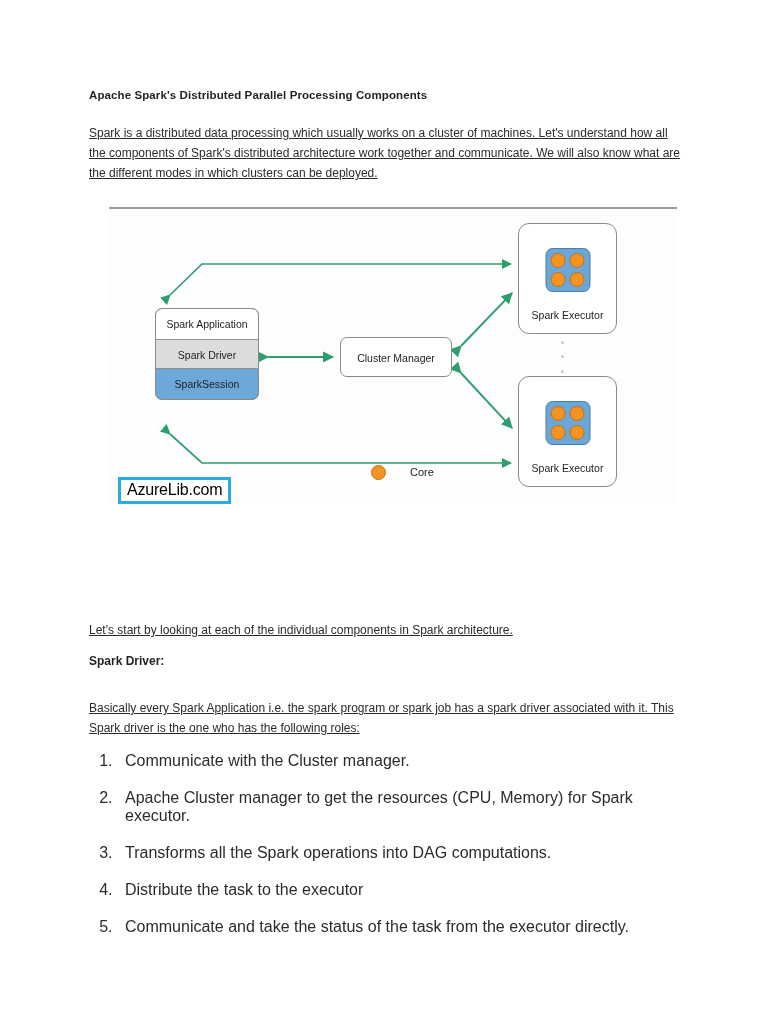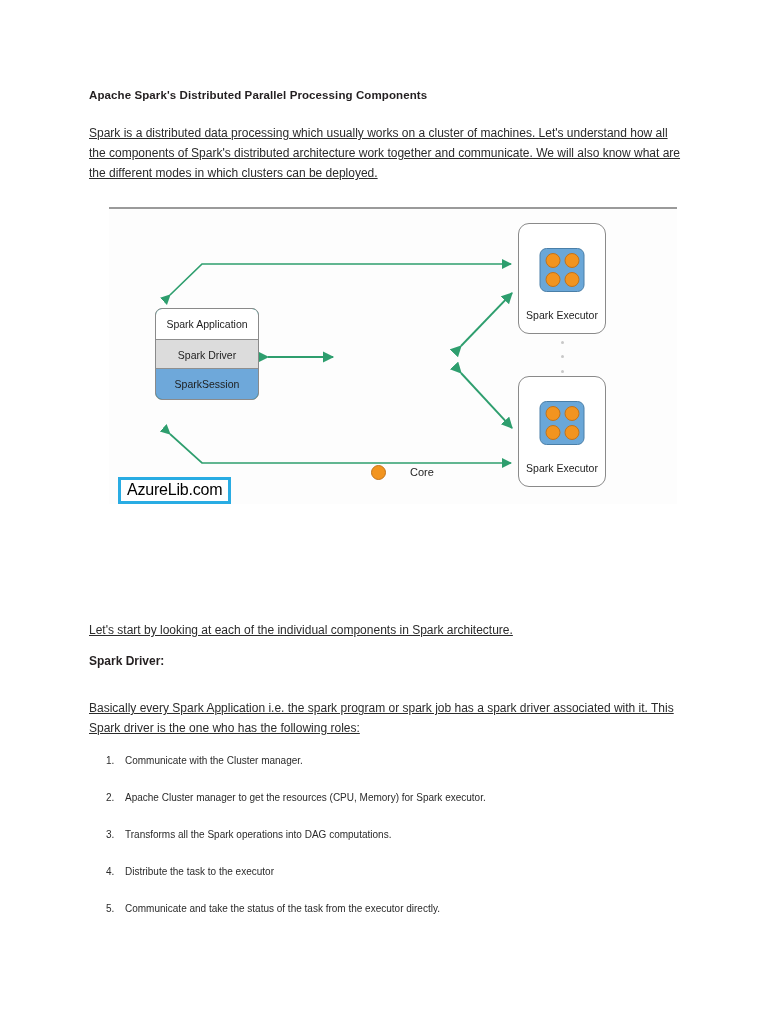--- a/index.html
+++ b/index.html
@@ -46,21 +46,21 @@
   .para.wide { width: 592px; }
   .section-head {
     font-size: 12px;
     font-weight: bold;
     margin: 0 0 30px 0;
     color: #231f20;
   }
   ol.roles {
     margin: 10px 0 8px 0;
     padding-left: 28px;
-    font-size: 10px;
+    font-size: 16px;
     color: #2b2b2b;
   }
   ol.roles li {
     margin-bottom: 19px;
     padding-left: 8px;
     line-height: 18px;
   }
 
   
   .figure-wrap {
@@ -125,21 +125,21 @@
     text-align: center;
     line-height: 40px;
     font-size: 10.5px;
     box-sizing: border-box;
     color: #1d1d1d;
   }
 
   
   .executor {
     position: absolute;
-    width: 88px;
+    width: 99px;
     height: 111px;
     border: 1.3px solid #8a8a8a;
     border-radius: 11px;
     background: #ffffff;
     box-sizing: border-box;
   }
   .executor.top { left: 409px; top: 14px; }
   .executor.bottom { left: 409px; top: 167px; }
   .exec-chip {
     position: absolute;
@@ -289,20 +289,21 @@
           <path d="M 352,164 L 403,219" fill="none" stroke="#2e9e6e" stroke-width="1.9" marker-start="url(#ahs)" marker-end="url(#ah)"></path>
         </g>
       </svg>
 
       <div class="app-stack">
         <div class="app-row r1">Spark Application</div>
         <div class="app-row r2">Spark Driver</div>
         <div class="app-row r3">SparkSession</div>
       </div>
 
+      <div class="cluster-mgr">Cluster Manager</div>
 
       <div class="executor top">
         <div class="exec-chip">
           <span class="core-dot"></span>
           <span class="core-dot"></span>
           <span class="core-dot"></span>
           <span class="core-dot"></span>
         </div>
         <div class="exec-label">Spark Executor</div>
       </div>

